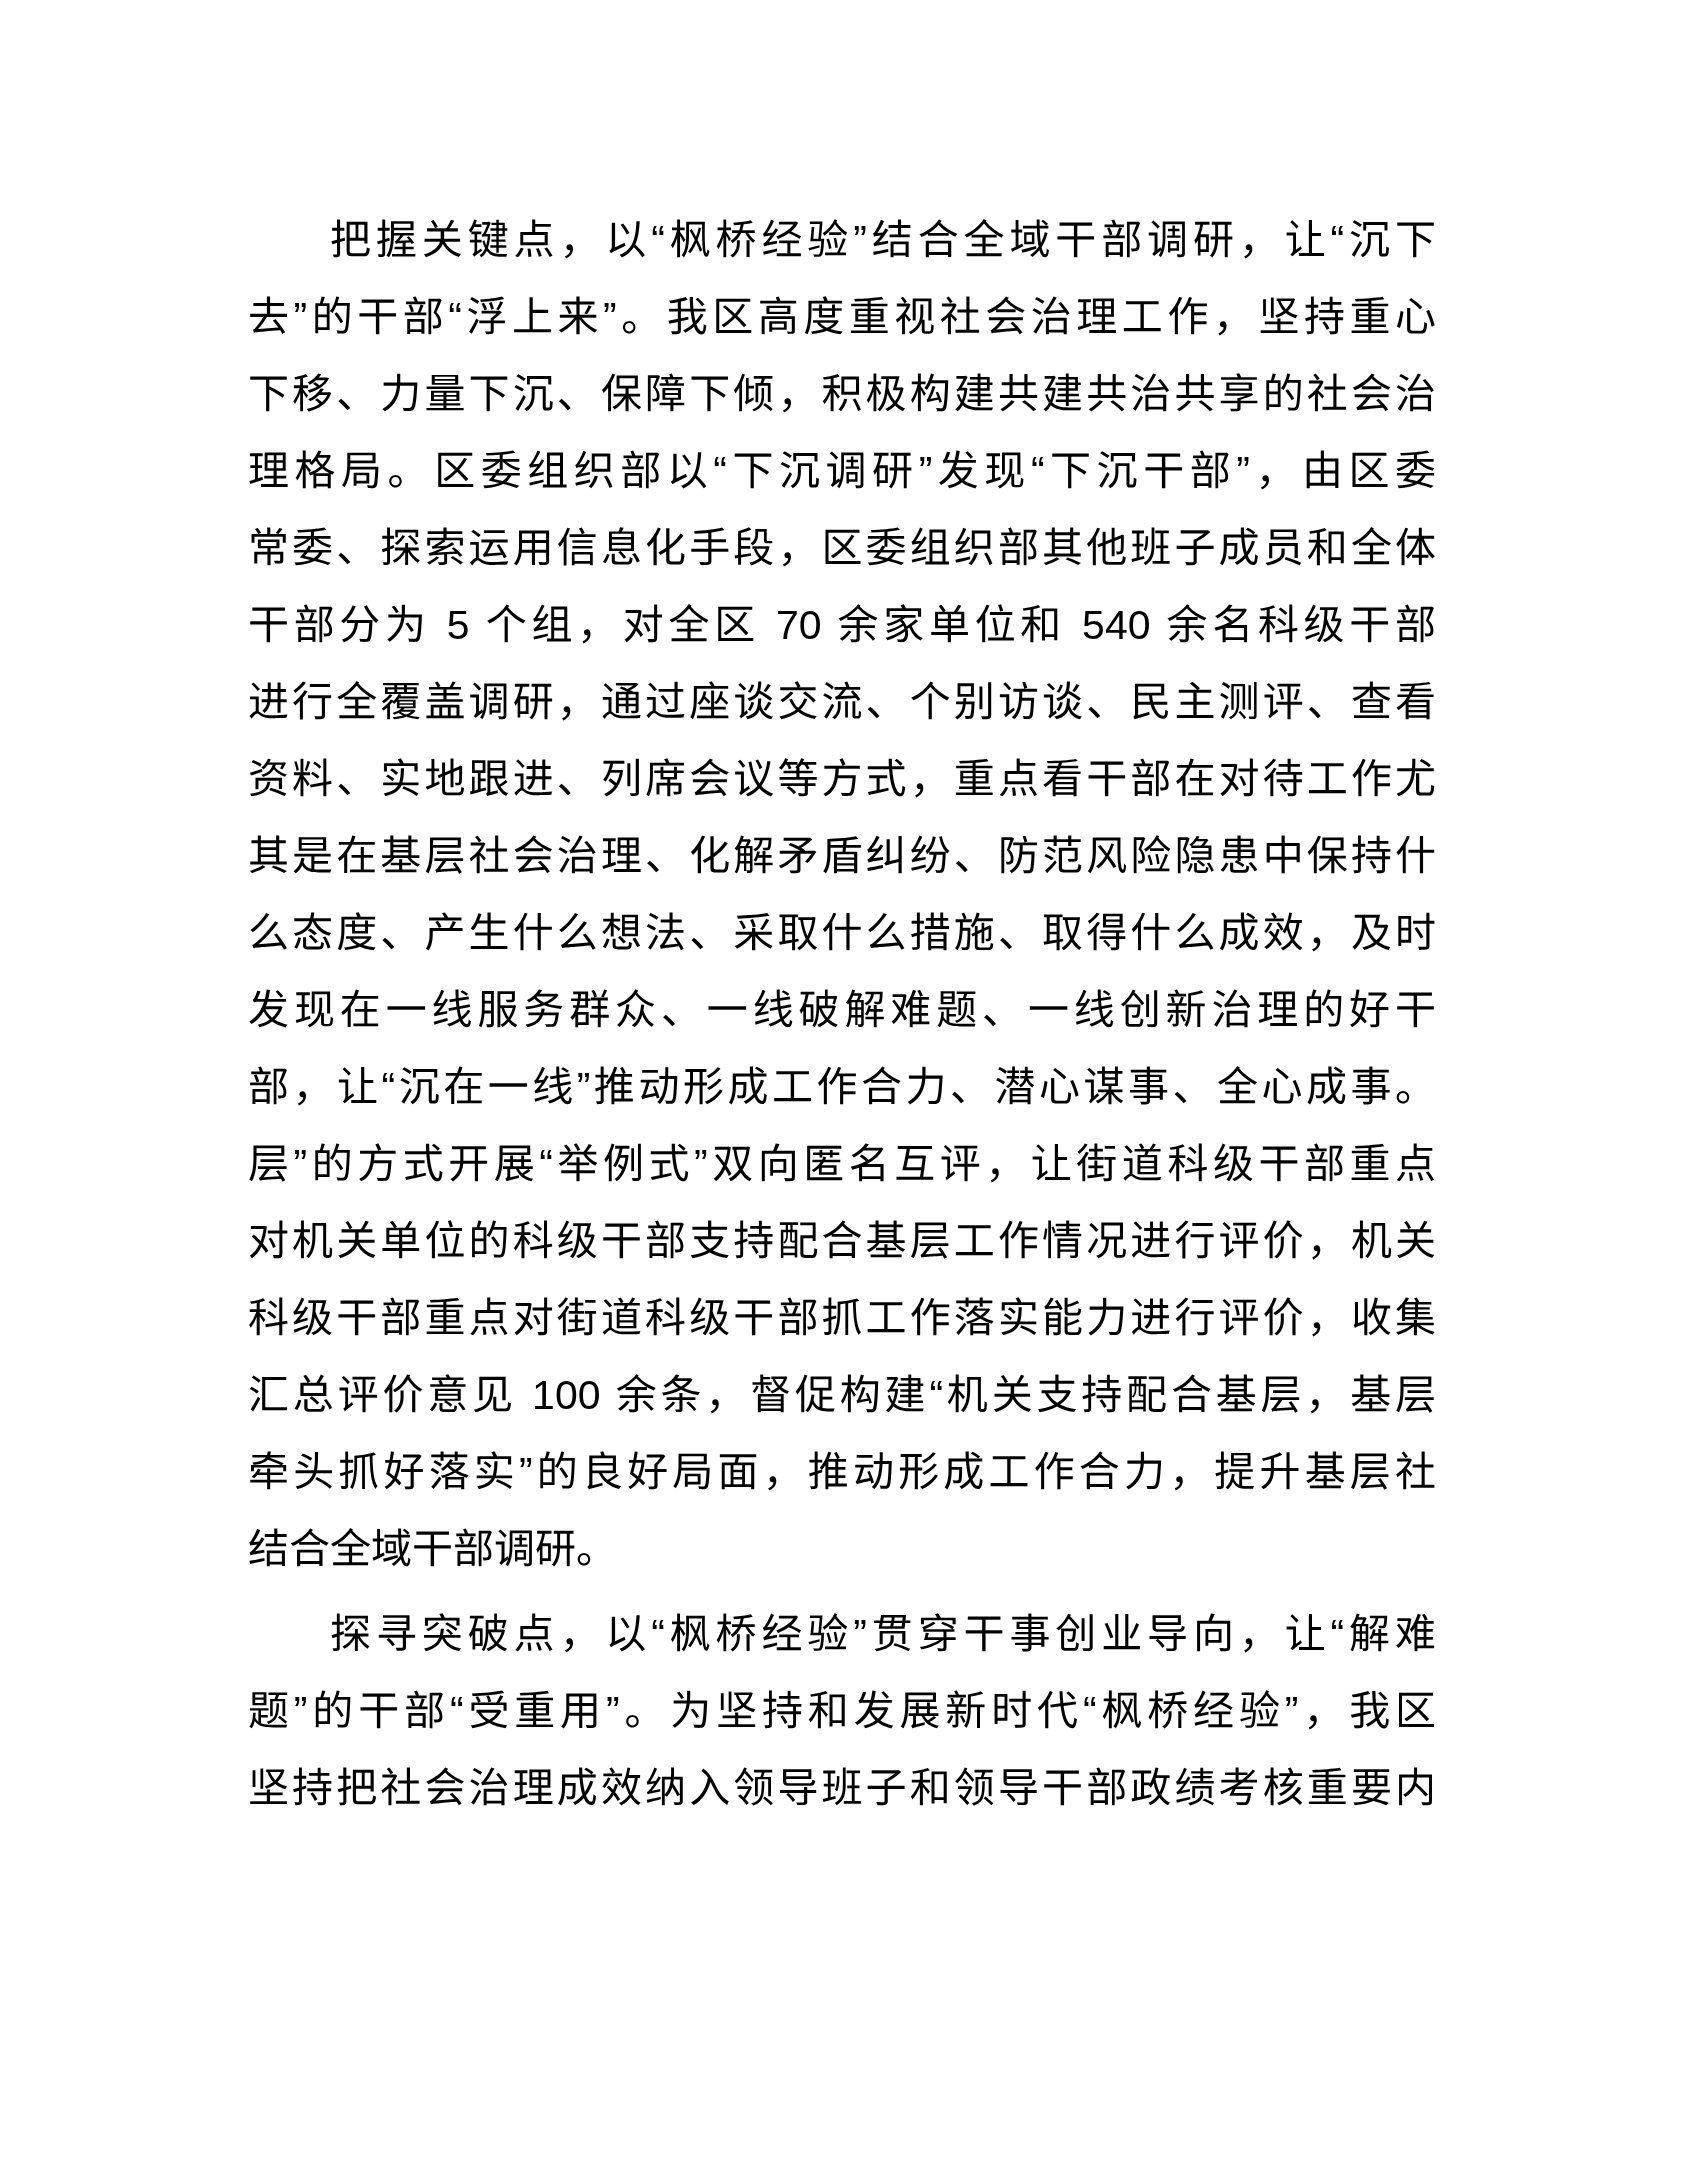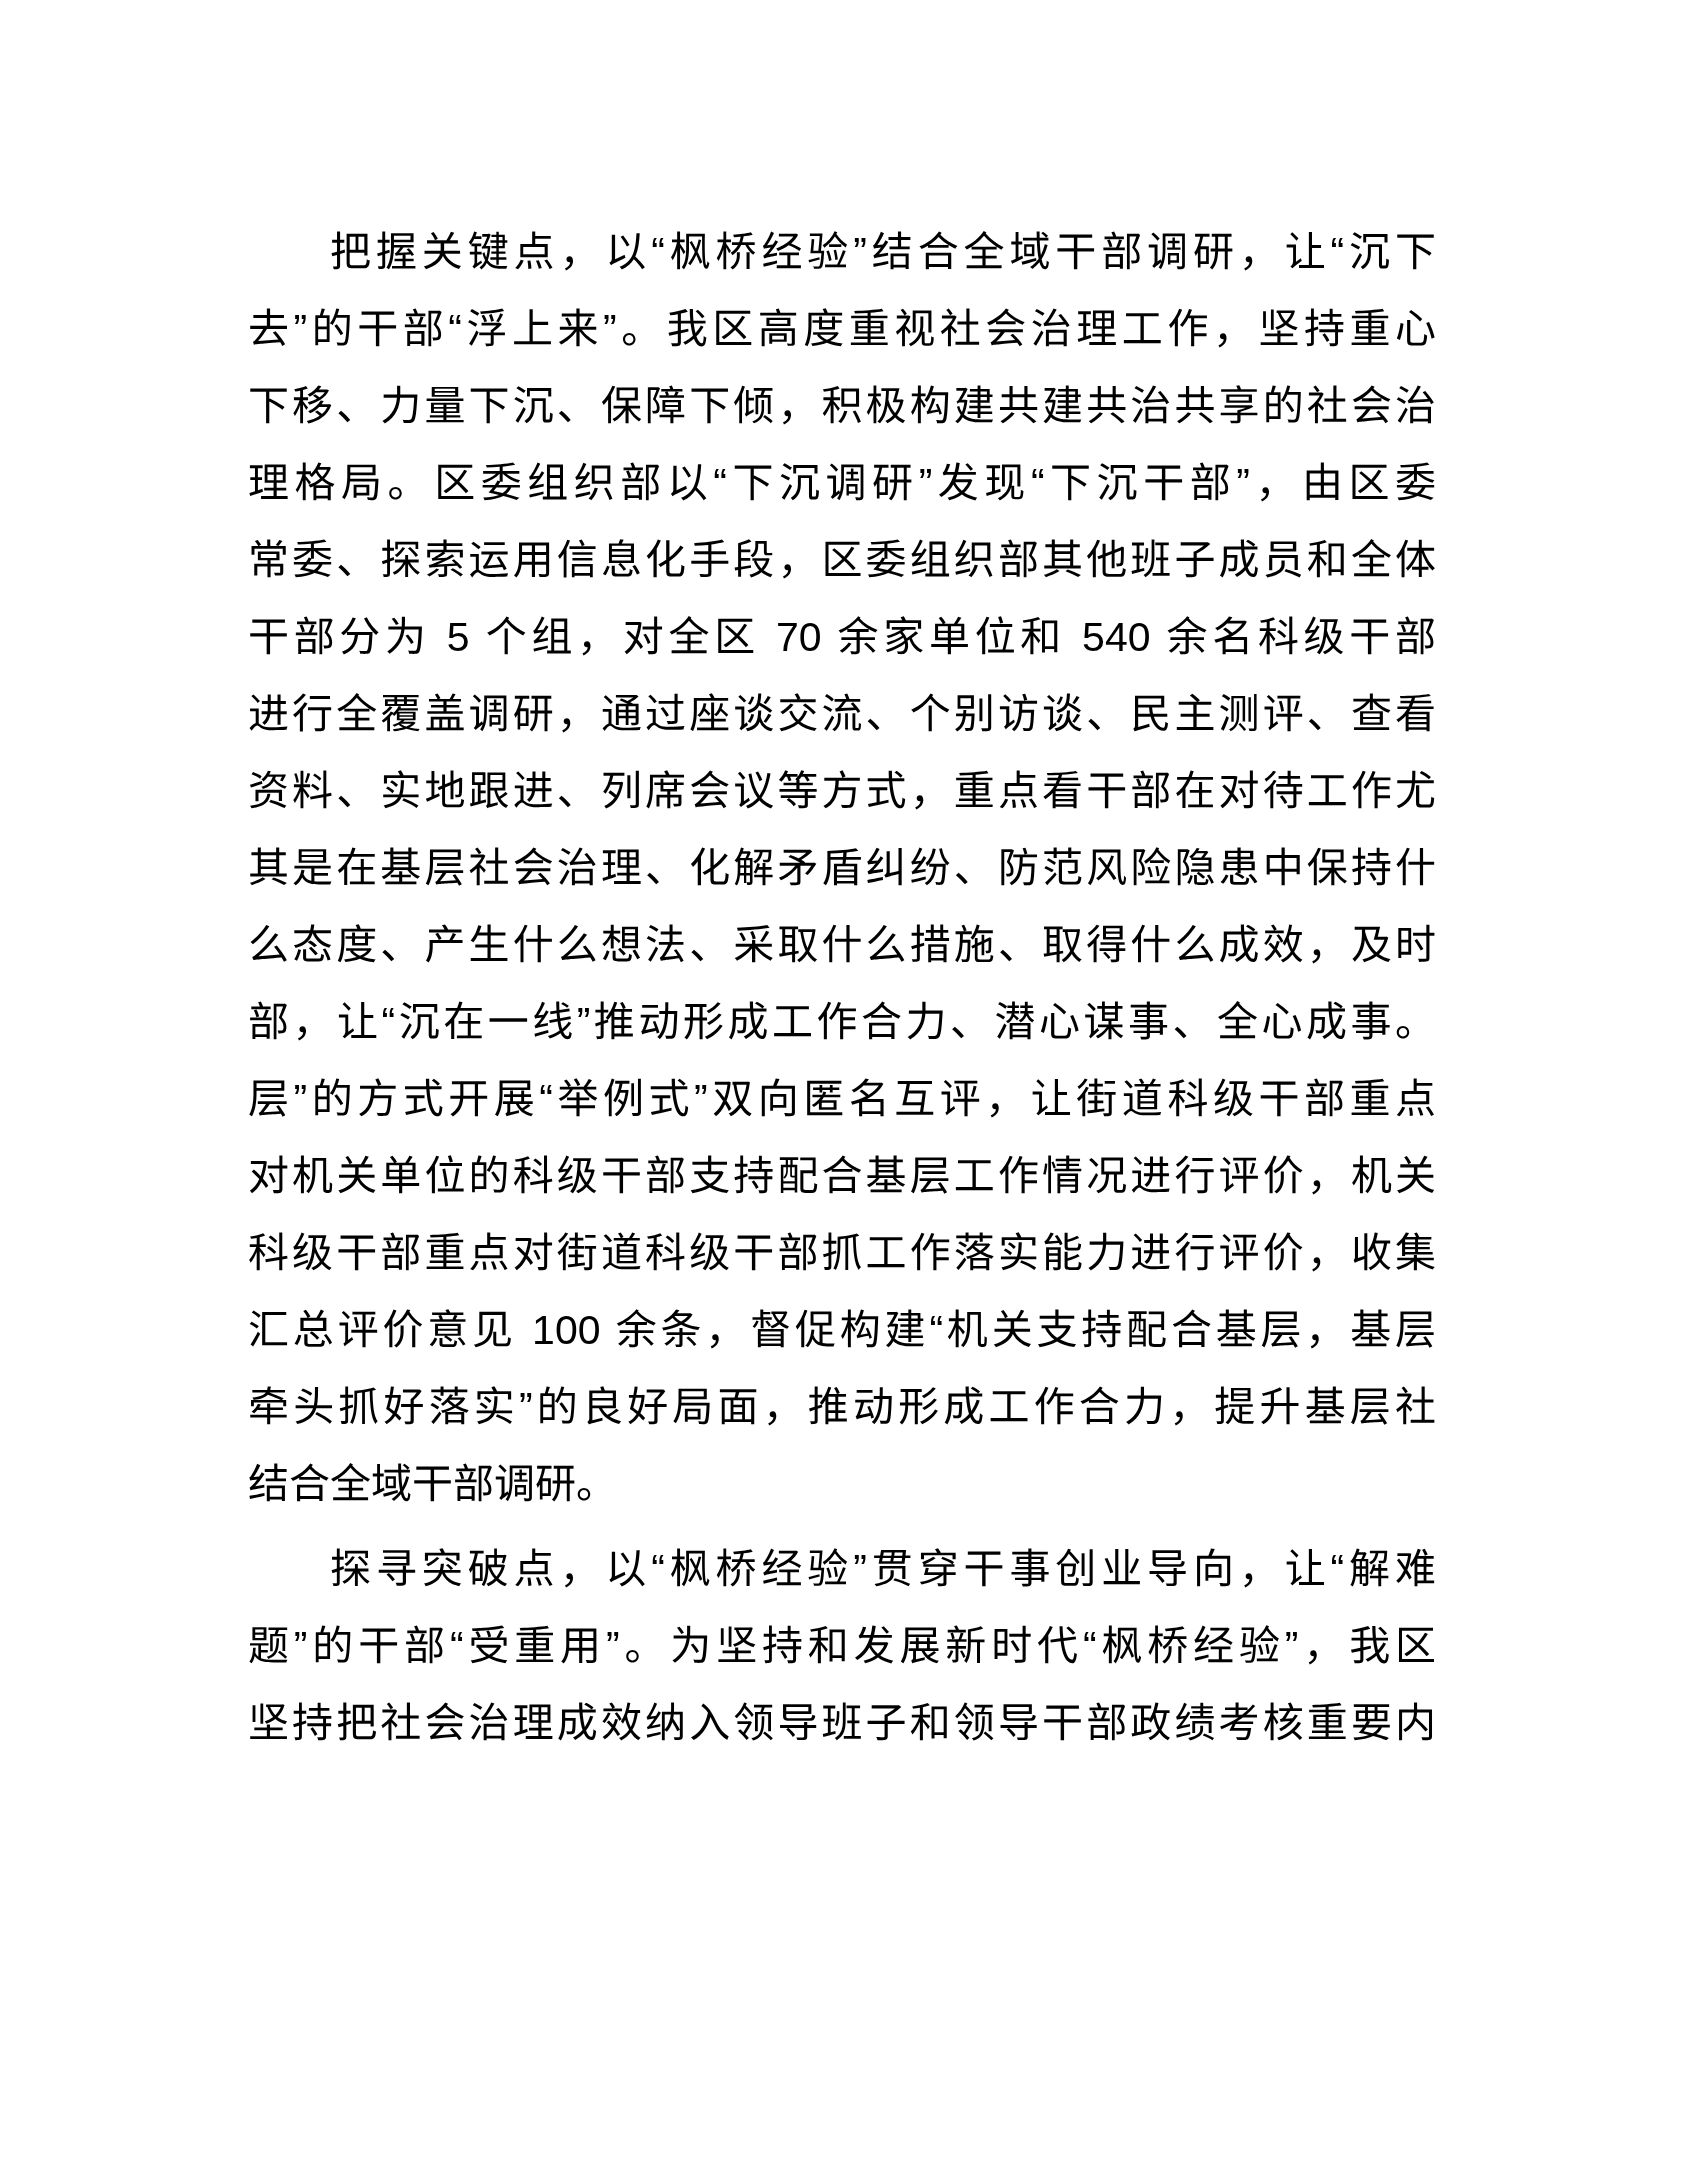--- a/index.html
+++ b/index.html
@@ -12,21 +12,21 @@
     width: 1683px;
     height: 2178px;
     background: #ffffff;
     overflow: hidden;
     font-family: "Liberation Sans", sans-serif;
     color: #000000;
   }
   .text-body {
     position: absolute;
     left: 248px;
-    top: 214px;
+    top: 202px;
     width: 1188px;
   }
   .paragraph {
     margin: 0;
     padding: 0;
   }
   .paragraph + .paragraph {
     margin-top: 8px;
   }
   .text-line {
@@ -55,20 +55,21 @@
         <div class="text-line first-line">把握关键点，以“枫桥经验”结合全域干部调研，让“沉下</div>
         <div class="text-line">去”的干部“浮上来”。我区高度重视社会治理工作，坚持重心</div>
         <div class="text-line">下移、力量下沉、保障下倾，积极构建共建共治共享的社会治</div>
         <div class="text-line">理格局。区委组织部以“下沉调研”发现“下沉干部”，由区委</div>
         <div class="text-line">常委、探索运用信息化手段，区委组织部其他班子成员和全体</div>
         <div class="text-line">干部分为 5 个组，对全区 70 余家单位和 540 余名科级干部</div>
         <div class="text-line">进行全覆盖调研，通过座谈交流、个别访谈、民主测评、查看</div>
         <div class="text-line">资料、实地跟进、列席会议等方式，重点看干部在对待工作尤</div>
         <div class="text-line">其是在基层社会治理、化解矛盾纠纷、防范风险隐患中保持什</div>
         <div class="text-line">么态度、产生什么想法、采取什么措施、取得什么成效，及时</div>
+        <div class="text-line">发现在一线服务群众、一线破解难题、一线创新治理的好干</div>
         <div class="text-line">部，让“沉在一线”推动形成工作合力、潜心谋事、全心成事。</div>
         <div class="text-line">层”的方式开展“举例式”双向匿名互评，让街道科级干部重点</div>
         <div class="text-line">对机关单位的科级干部支持配合基层工作情况进行评价，机关</div>
         <div class="text-line">科级干部重点对街道科级干部抓工作落实能力进行评价，收集</div>
         <div class="text-line">汇总评价意见 100 余条，督促构建“机关支持配合基层，基层</div>
         <div class="text-line">牵头抓好落实”的良好局面，推动形成工作合力，提升基层社</div>
         <div class="text-line para-last-line">结合全域干部调研。</div>
       </div>
       <div class="paragraph">
         <div class="text-line first-line">探寻突破点，以“枫桥经验”贯穿干事创业导向，让“解难</div>

